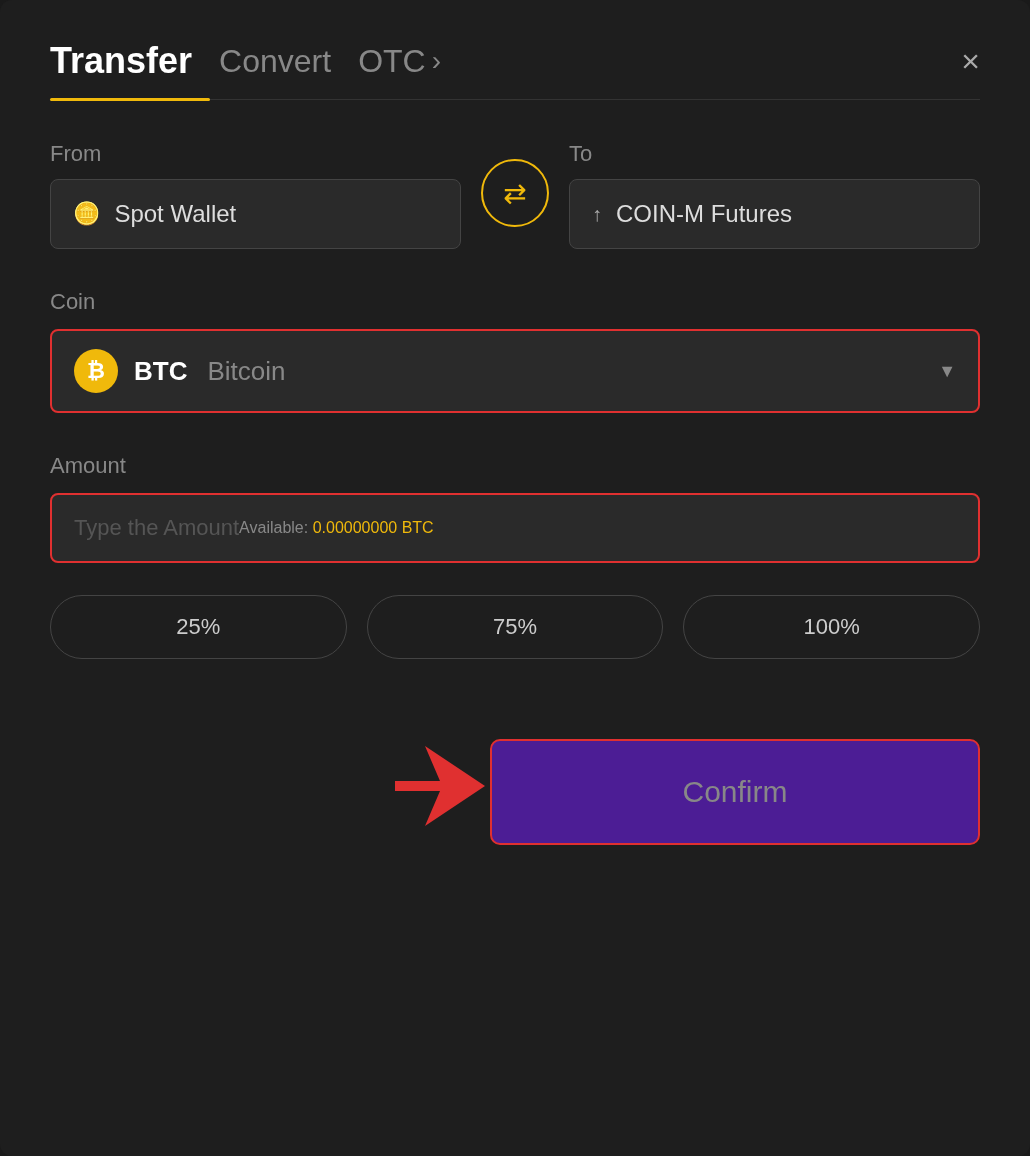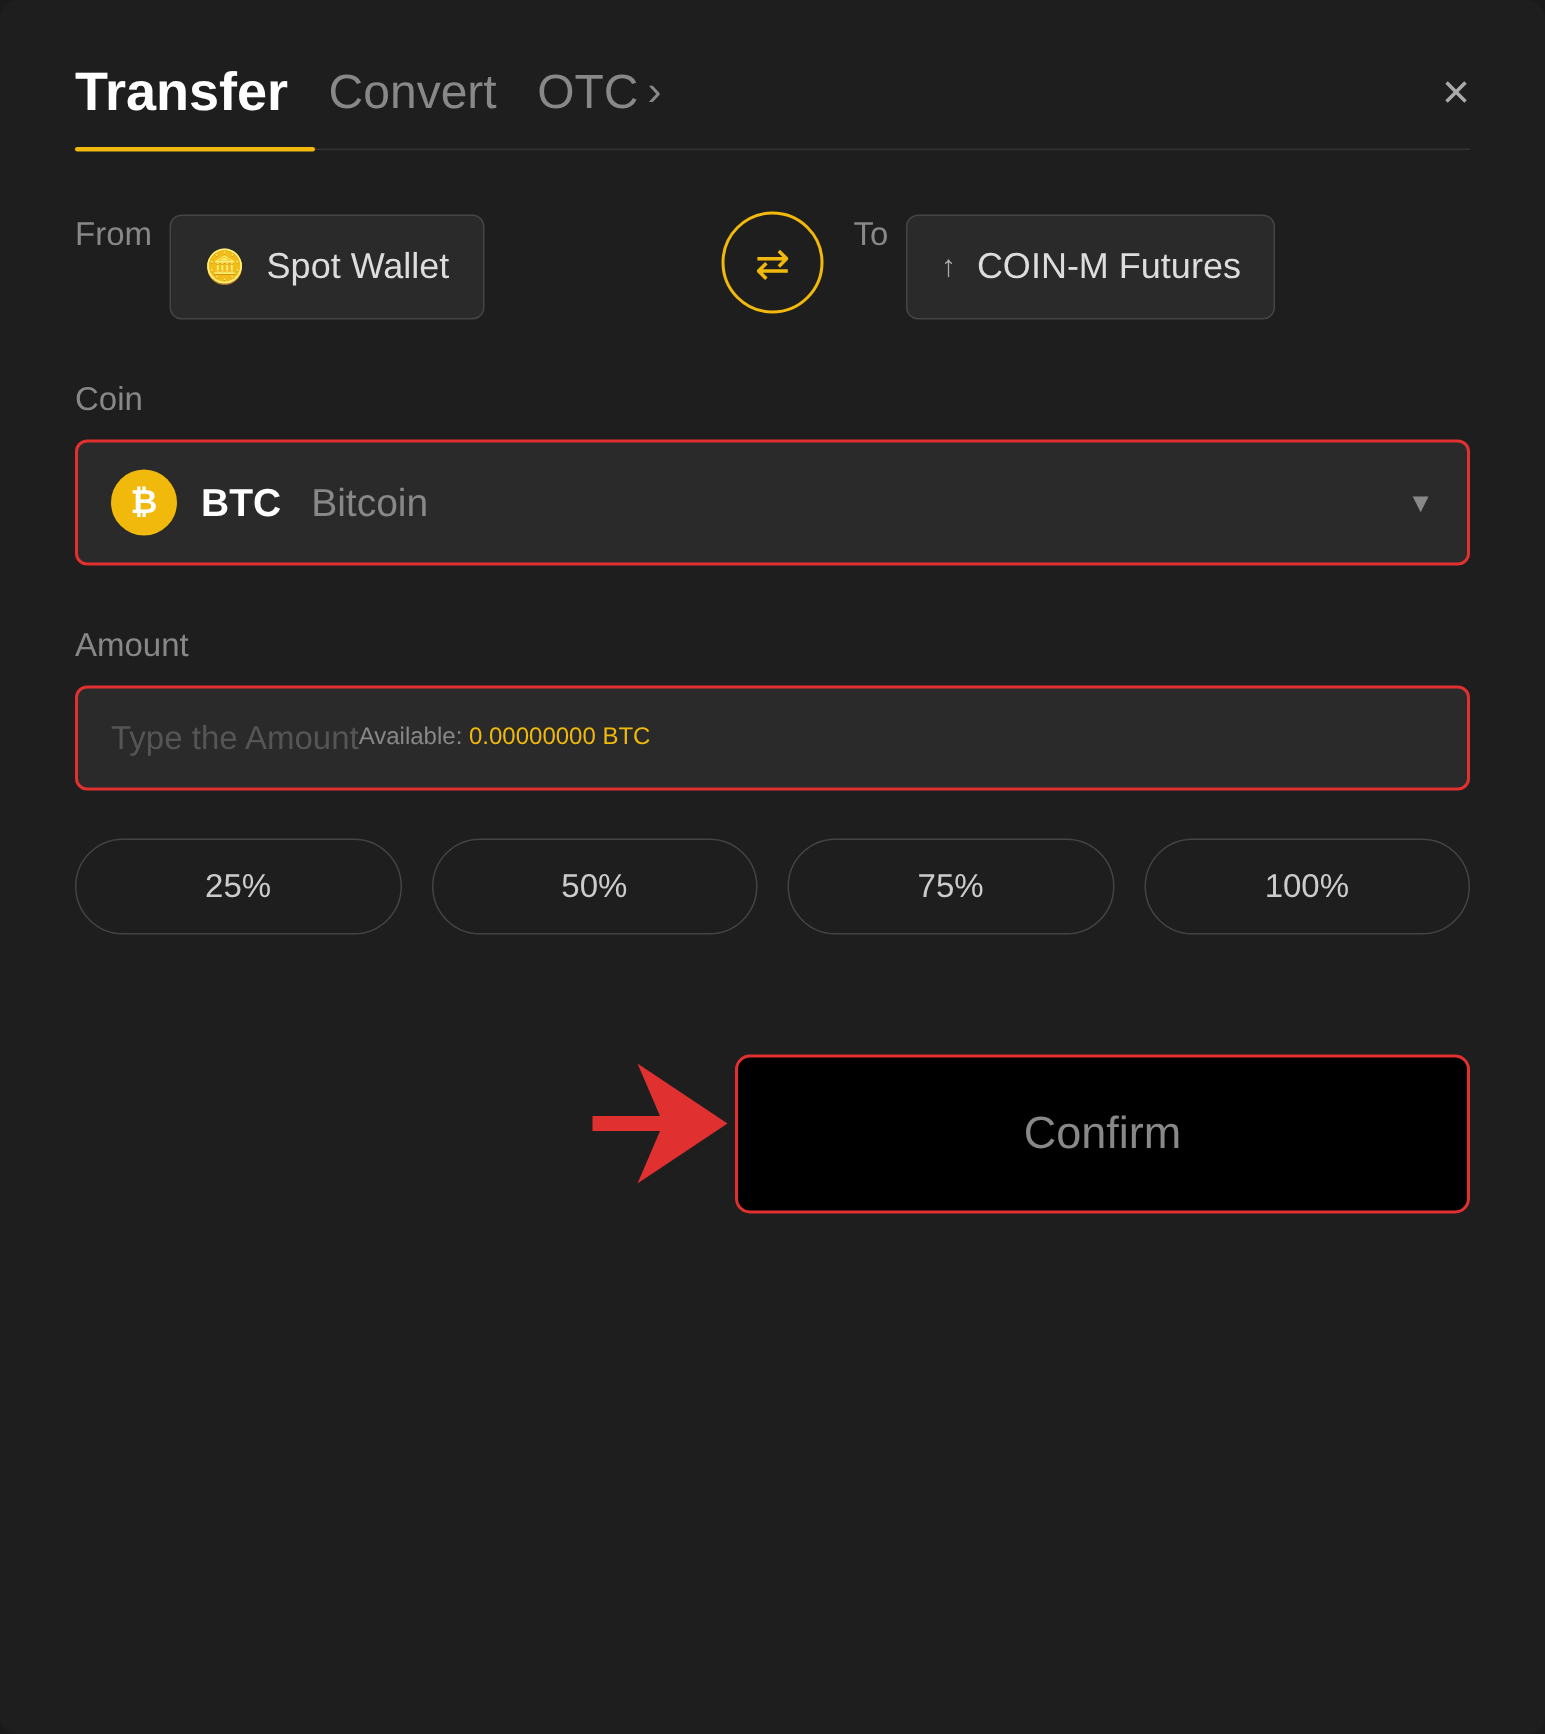--- a/index.html
+++ b/index.html
@@ -87,21 +87,21 @@
     
     .from-to-row {
       display: flex;
       align-items: flex-end;
       gap: 20px;
       margin-bottom: 40px;
     }
     .field-group {
       flex: 1;
       display: flex;
-      flex-direction: row;
+      flex-direction: column;
       gap: 12px;
     }
     .field-label {
       font-size: 22px;
       color: #888;
       font-weight: 400;
     }
     .wallet-box {
       background: #2a2a2a;
       border: 1.5px solid #444;
@@ -227,21 +227,21 @@
       padding: 18px 0;
       color: #ccc;
       font-size: 22px;
       font-weight: 500;
       cursor: pointer;
       text-align: center;
     }
     .confirm-btn {
       width: 490px;
       padding: 34px 0;
-      background: #000000;
+      background: #4c1d95;
       border: 2.5px solid #e03030;
       border-radius: 10px;
       color: #888;
       font-size: 30px;
       font-weight: 500;
       cursor: pointer;
       text-align: center;
     }
 
     
@@ -315,21 +315,20 @@
   <div class="amount-box">
     <span class="amount-placeholder">Type the Amount</span>
     <span class="available-text">
       <span>Available:</span>
       <span class="available-value">0.00000000 BTC</span>
     </span>
   </div>
 
   <div class="pct-row">
     <button class="pct-btn">25%</button>
-    <button class="pct-btn">50%</button>
     <button class="pct-btn">75%</button>
     <button class="pct-btn">100%</button>
   </div>
 
   <div class="arrow-wrapper">
 
     <div class="big-red-arrow">
       <svg width="100" height="90" viewBox="0 0 100 90">
         <polygon points="95,45 35,5 50,40 5,40 5,50 50,50 35,85" fill="#e03030"></polygon>
       </svg>

